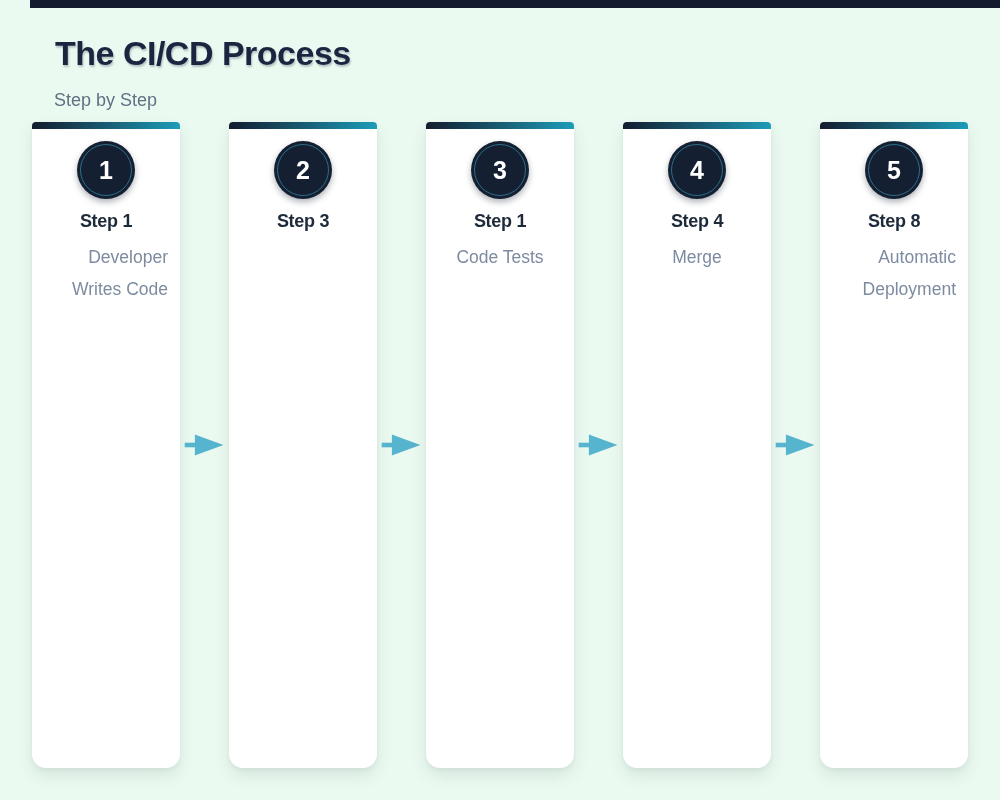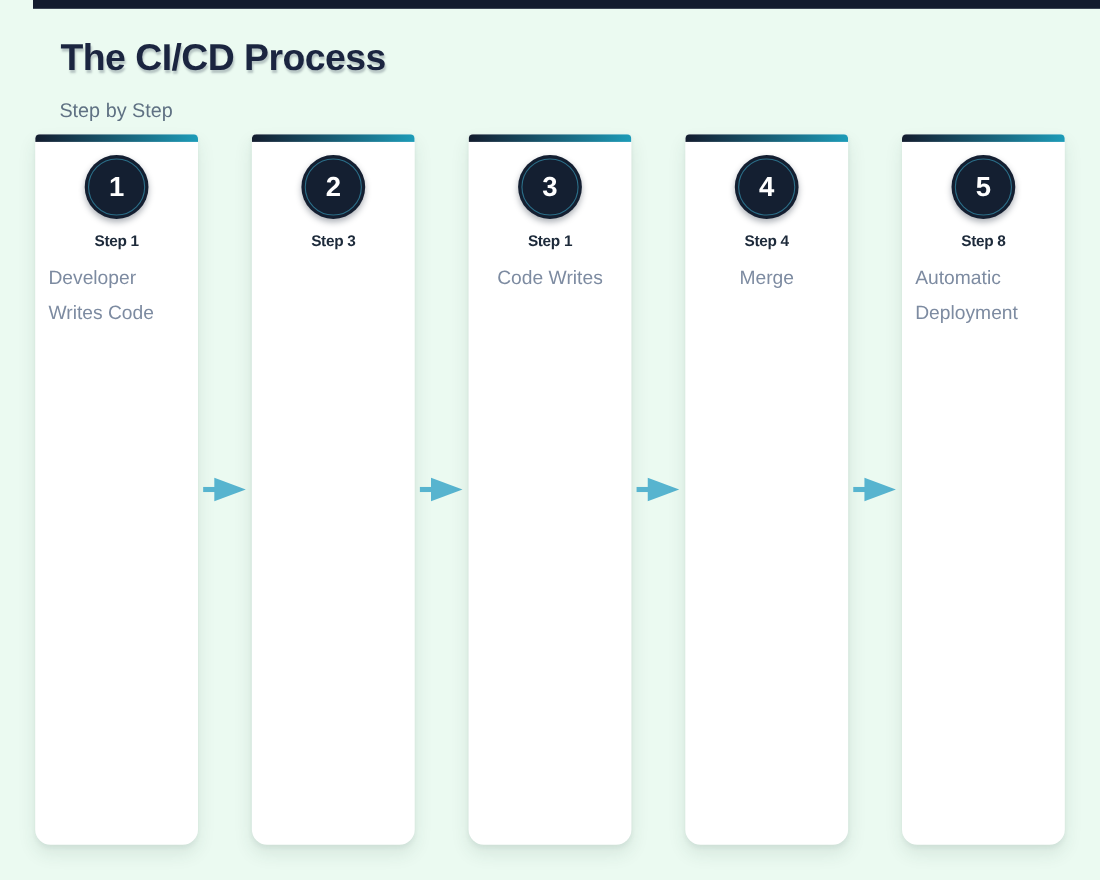--- a/index.html
+++ b/index.html
@@ -87,32 +87,32 @@
   }
 
   .circle-number {
     color: #ffffff;
     font-size: 25px;
     font-weight: bold;
   }
 
   .step-label {
     margin-top: 12px;
-    font-size: 14px;
+    font-size: 18px;
     font-weight: bold;
     letter-spacing: -0.3px;
     color: var(--step-title, #1d2a3a);
   }
 
   .step-desc {
     margin-top: 9px;
     padding: 0 12px;
     font-size: 17.5px;
     line-height: 32px;
-    text-align: left;
+    text-align: right;
     color: var(--description, #7d8ba1);
   }
 
   .arrow-cell {
     width: 49px;
     flex: 0 0 auto;
     display: flex;
     align-items: center;
     justify-content: center;
   }
@@ -168,21 +168,21 @@
     </svg>
   </div>
 
   <div class="card">
     <div class="card-top"></div>
     <div class="card-body">
       <div class="circle">
         <span class="circle-number">3</span>
       </div>
       <div class="step-label">Step 1</div>
-      <div class="step-desc">Code Writes</div>
+      <div class="step-desc">Code Tests</div>
     </div>
   </div>
 
   <div class="arrow-cell">
     <svg class="arrow-icon" viewBox="0 0 44 26" xmlns="http://www.w3.org/2000/svg">
       <rect x="0" y="10.5" width="14" height="5" fill="currentColor"></rect>
       <polygon points="11,1.5 42,13 11,24.5" fill="currentColor"></polygon>
     </svg>
   </div>
 

